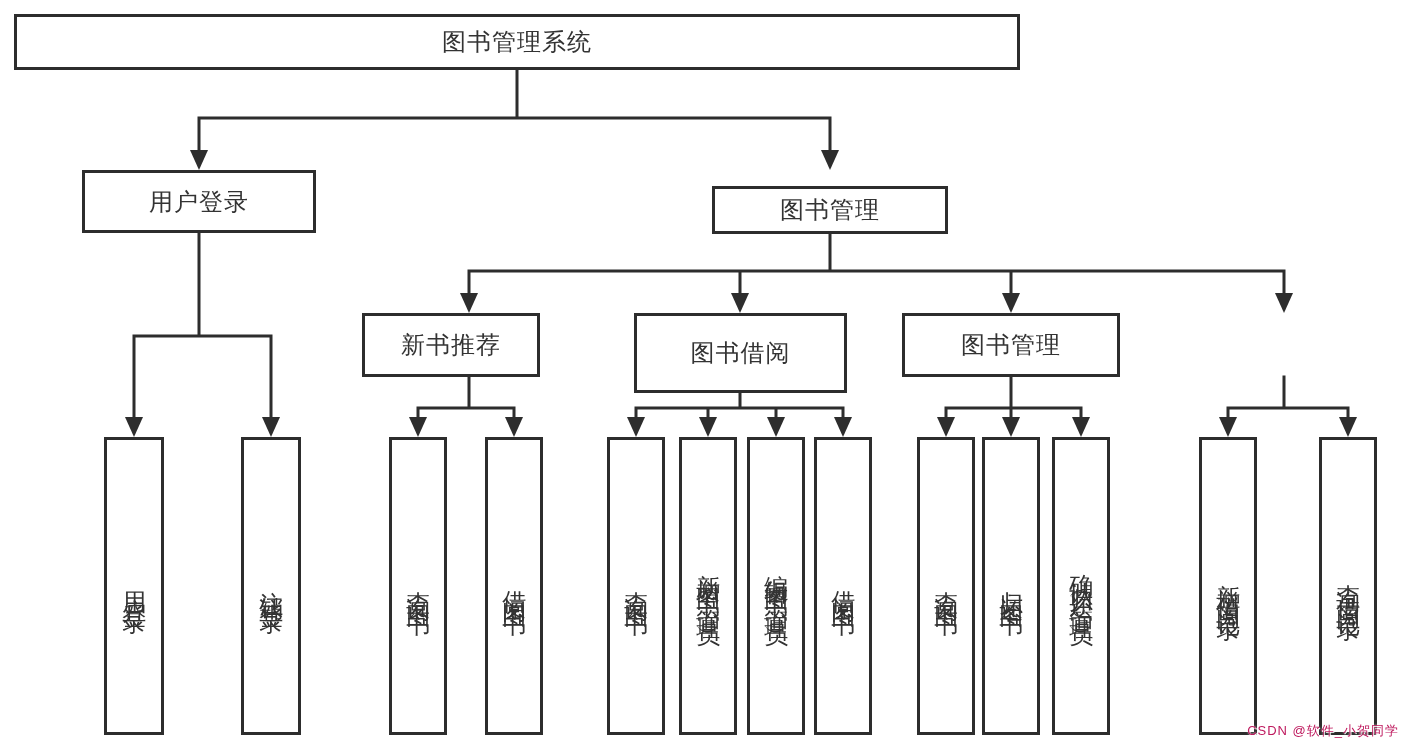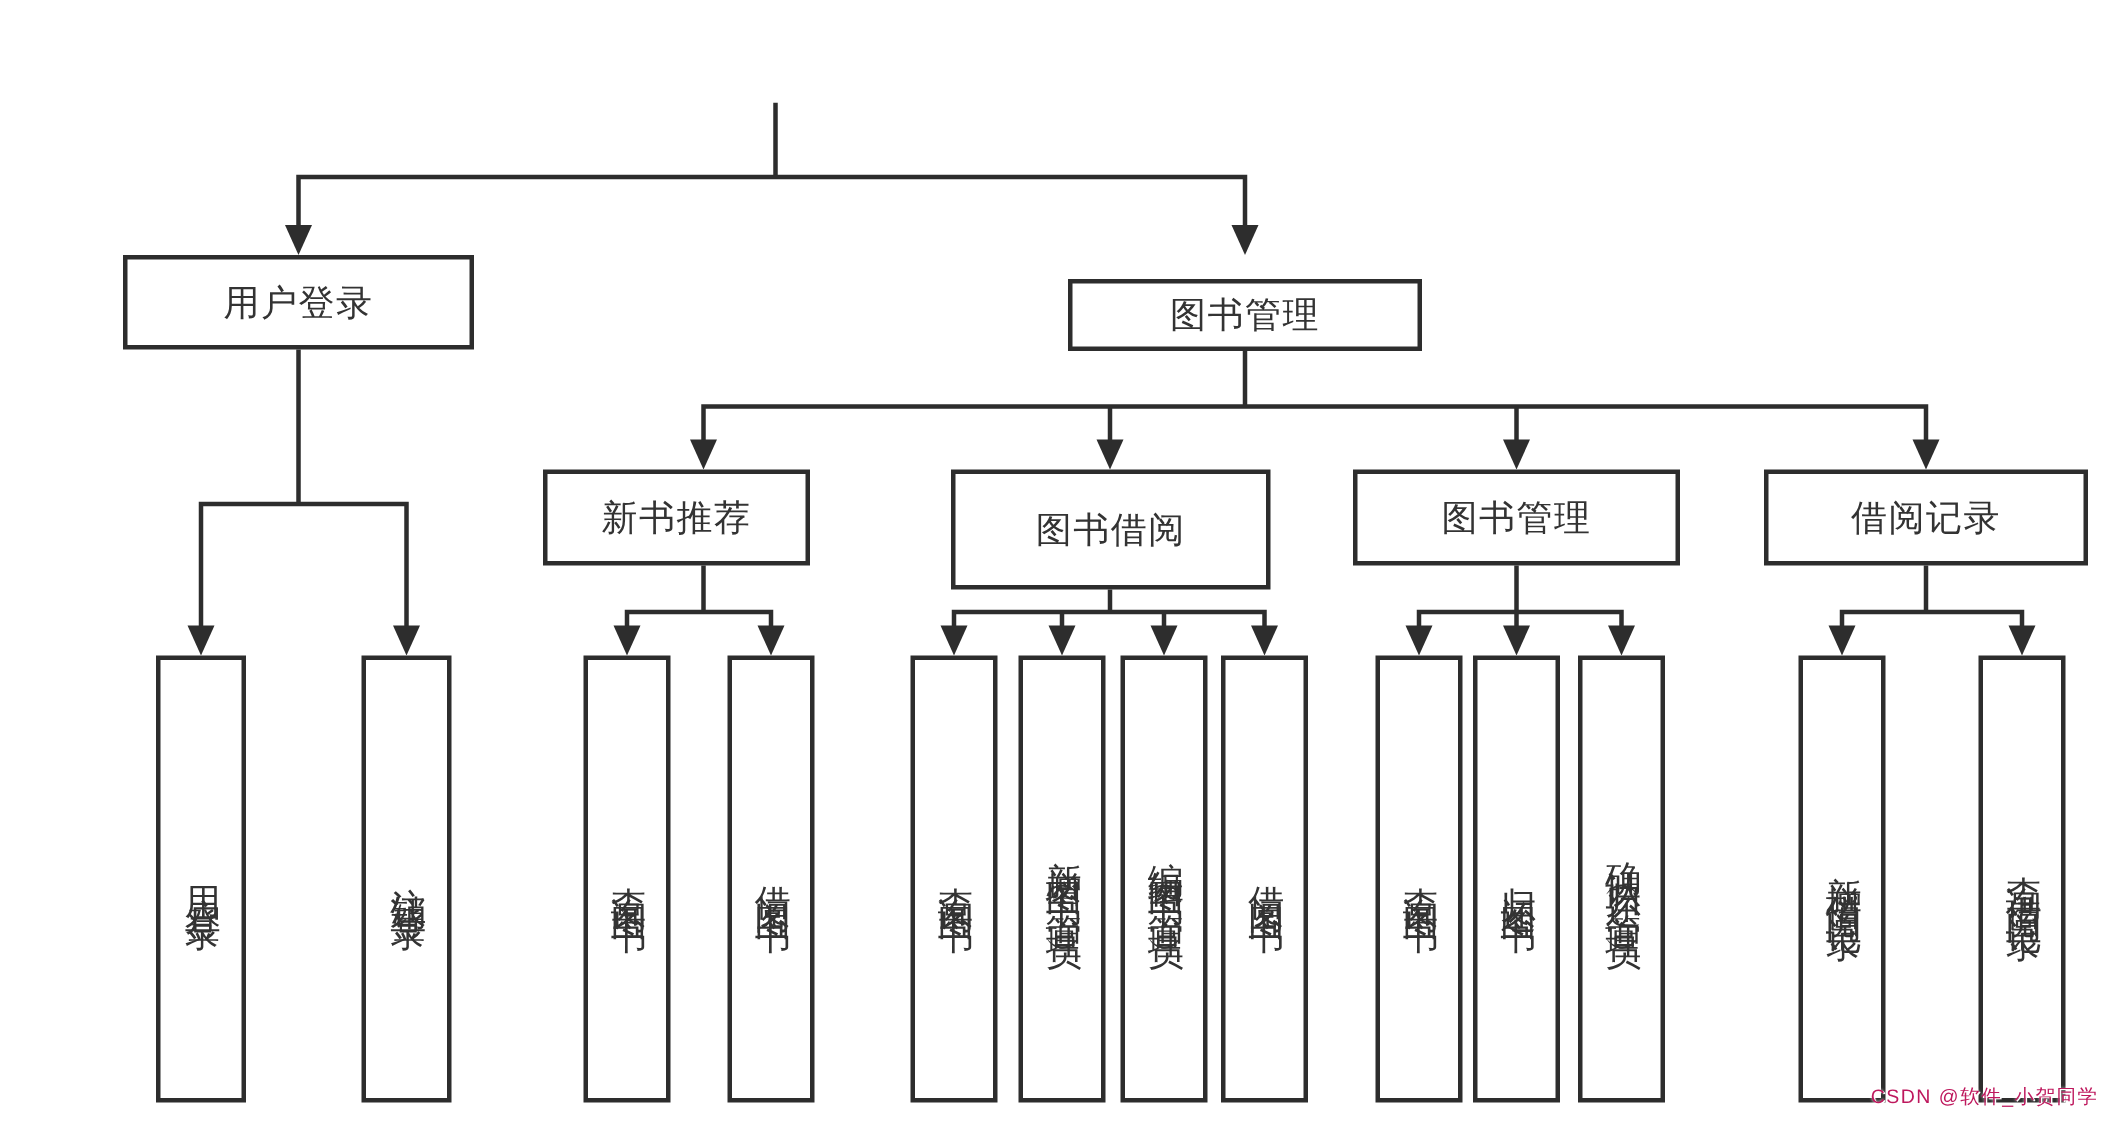--- a/index.html
+++ b/index.html
@@ -65,28 +65,28 @@
       <polygon points="767,417 785,417 776,437"></polygon>
       <polygon points="834,417 852,417 843,437"></polygon>
       <polygon points="937,417 955,417 946,437"></polygon>
       <polygon points="1002,417 1020,417 1011,437"></polygon>
       <polygon points="1072,417 1090,417 1081,437"></polygon>
       <polygon points="1219,417 1237,417 1228,437"></polygon>
       <polygon points="1339,417 1357,417 1348,437"></polygon>
     </g>
   </svg>
 
+  <div class="node" style="left:14px;top:14px;width:1006px;height:56px">图书管理系统</div>
 
   <div class="node" style="left:82px;top:170px;width:234px;height:63px">用户登录</div>
   <div class="node" style="left:712px;top:186px;width:236px;height:48px">图书管理</div>
 
   <div class="node" style="left:362px;top:313px;width:178px;height:64px">新书推荐</div>
   <div class="node" style="left:634px;top:313px;width:213px;height:80px">图书借阅</div>
   <div class="node" style="left:902px;top:313px;width:218px;height:64px">图书管理</div>
-  <div class="node" style="left:1176px;top:313px;width:216px;height:64px">借阅记录</div>
 
   <div class="node v" style="left:104px;top:437px;width:60px;height:298px">用户登录</div>
   <div class="node v" style="left:241px;top:437px;width:60px;height:298px">注销登录</div>
 
   <div class="node v" style="left:389px;top:437px;width:58px;height:298px">查询图书</div>
   <div class="node v" style="left:485px;top:437px;width:58px;height:298px">借阅图书</div>
 
   <div class="node v" style="left:607px;top:437px;width:58px;height:298px">查询图书</div>
   <div class="node v" style="left:679px;top:437px;width:58px;height:298px">新增图书（管理员）</div>
   <div class="node v" style="left:747px;top:437px;width:58px;height:298px">编辑图书（管理员）</div>

